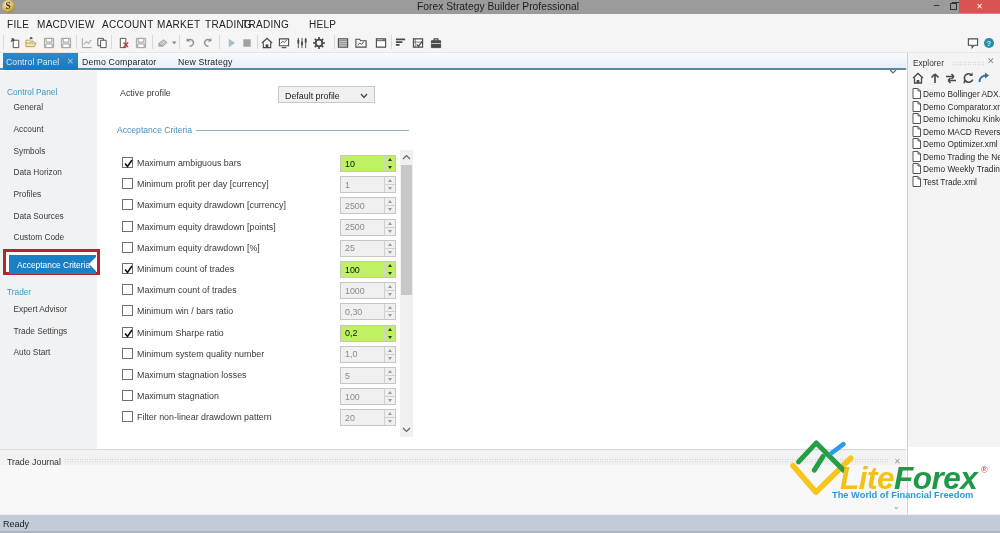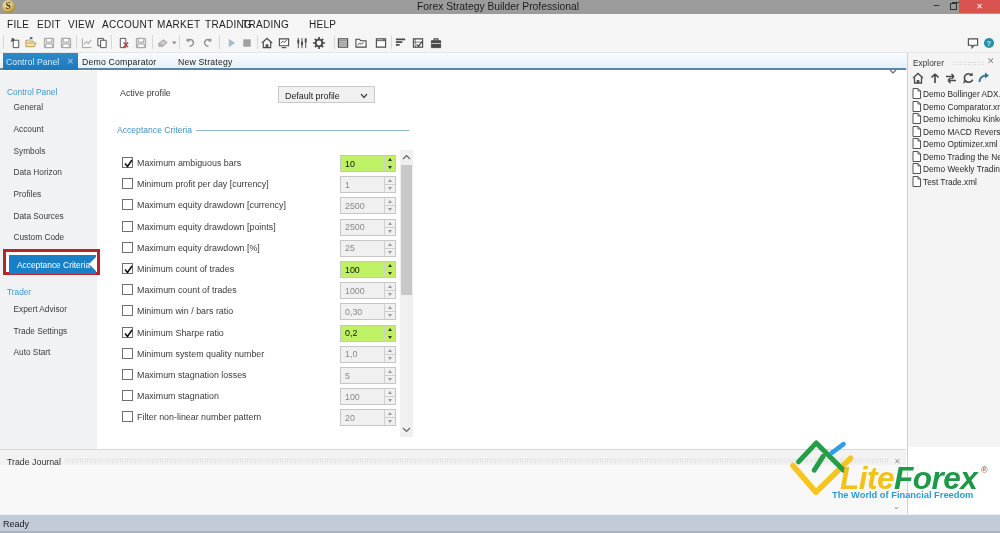--- a/index.html
+++ b/index.html
@@ -78,21 +78,21 @@
   <div id="coin">
       <span>S</span>
     </div>
   <div id="titletext">Forex Strategy Builder Professional</div>
   <div id="btnmin">–</div>
   <div id="btnrest"></div>
   <div id="btnclose">✕</div>
 </div>
 <div id="menubar">
   <span class="mi" style="left:7px">FILE</span>
-  <span class="mi" style="left:37px">EDIT</span>
+  <span class="mi" style="left:37px">MACD</span>
   <span class="mi" style="left:68px">VIEW</span>
   <span class="mi" style="left:102px">ACCOUNT</span>
   <span class="mi" style="left:157px">MARKET</span>
   <span class="mi" style="left:205px">TRADING</span>
   <span class="mi" style="left:242px">TRADING</span>
   <span class="mi" style="left:309px">HELP</span>
 </div>
 <div id="toolbar">
     <div class="tsep" style="left:3px"></div>
     <div class="tsep" style="left:76px"></div>
@@ -371,21 +371,21 @@
         <span class="cb"></span>
         <span class="lb">Maximum stagnation</span>
         <span class="spin off">
           <span class="val">100</span>
           <span class="mid"></span>
           <span class="btns"></span>
         </span>
       </div>
       <div class="row" style="top:411.4px">
         <span class="cb"></span>
-        <span class="lb">Filter non-linear number pattern</span>
+        <span class="lb">Filter non-linear drawdown pattern</span>
         <span class="spin off">
           <span class="val">20</span>
           <span class="mid"></span>
           <span class="btns"></span>
         </span>
       </div>
     </div>
   <div id="vscroll">
       <svg style="position:absolute;left:2px;top:4px" width="9" height="6" viewBox="0 0 9 6">
         <path d="M1 5l3.5-3.5L8 5" fill="none" stroke="#666" stroke-width="1.2"></path>

